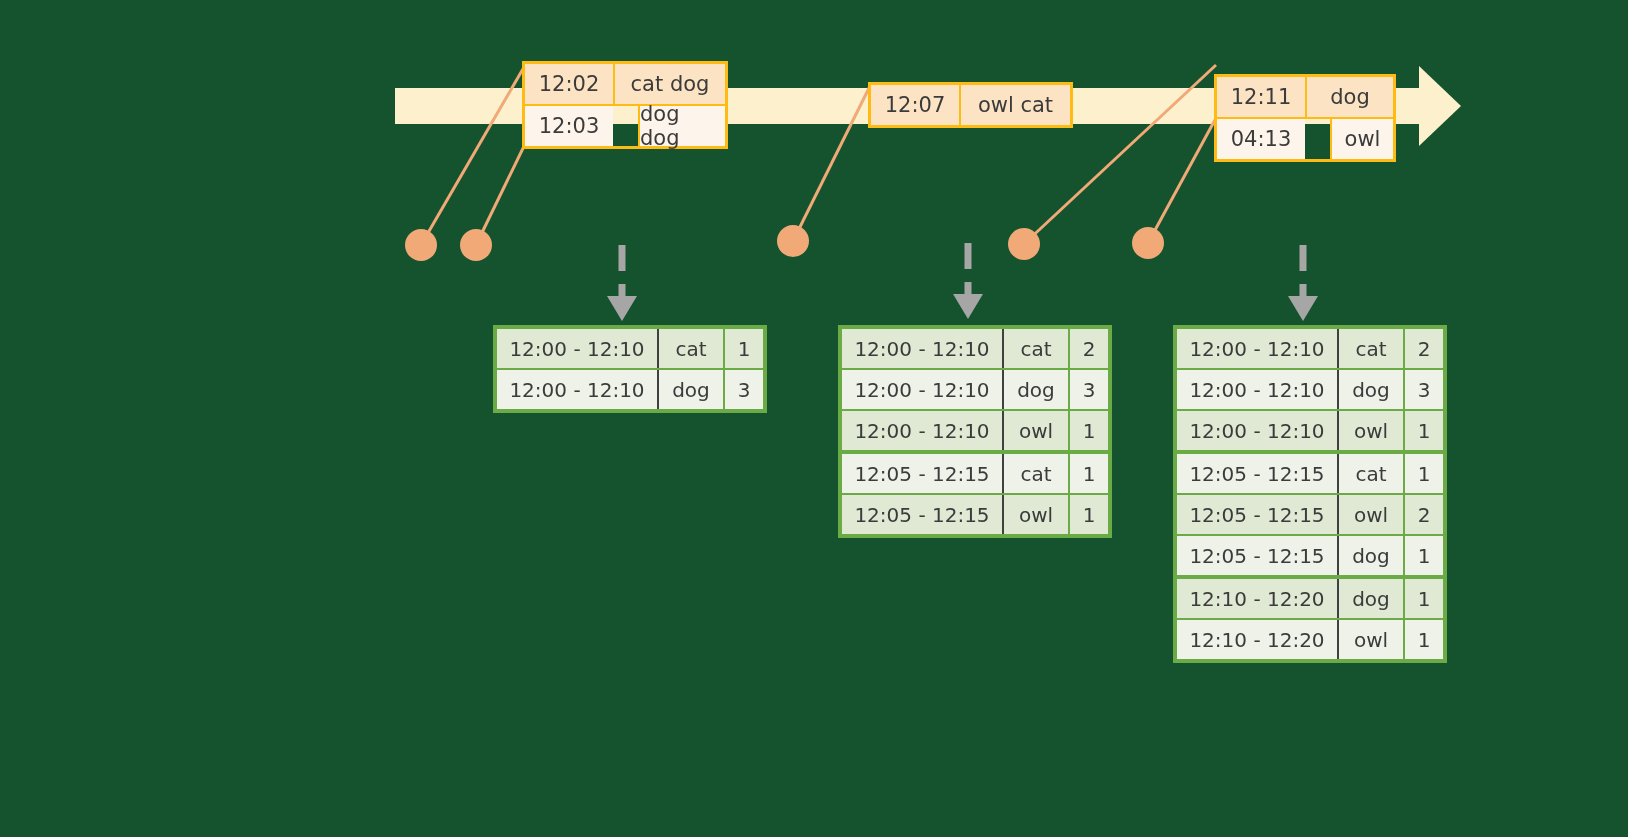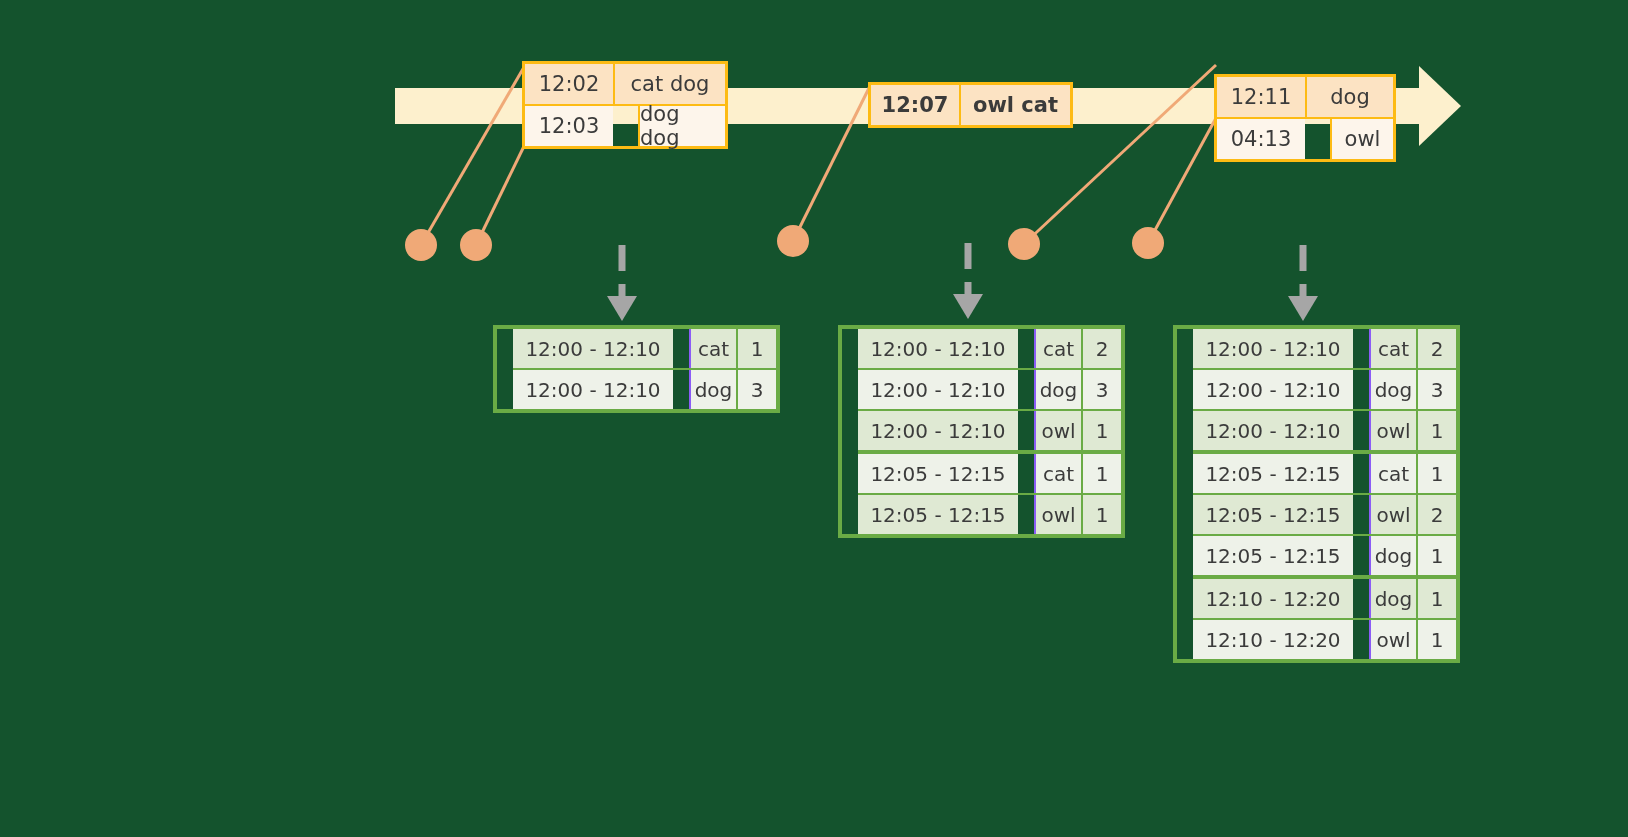--- a/index.html
+++ b/index.html
@@ -68,55 +68,54 @@
     font-size: 21px;
     color: #3b3b3b;
     box-sizing: border-box;
   }
   .event-cell.time { width: 88px; }
   .event-cell.words { border-left: 2px solid #fdbb14; flex: 1; }
   .row-shade-a .event-cell { background: #fce3c3; }
   .row-shade-b .event-cell { background: #fdf5eb; }
 
   #event-group-1 { left: 522px; top: 61px; width: 206px; }
-  #event-group-2 { left: 868px; top: 82px; width: 205px; font-weight: bold; }
+  #event-group-2 { left: 868px; top: 82px; width: 205px; }
   #event-group-3 { left: 1214px; top: 74px; width: 182px; }
 
   
   .connector-svg {
     position: absolute;
     left: 0; top: 0;
     width: 1628px;
     height: 837px;
     pointer-events: none;
   }
 
   
   .result-table {
     position: absolute;
     border: 4px solid #6aab45;
     box-sizing: border-box;
-    padding-left: 16px;
   }
   .tbl-row {
     display: flex;
     height: 39px;
   }
   .tbl-row + .tbl-row { border-top: 2px solid #6aab45; }
   .tbl-row.group-start { border-top: 4px solid #6aab45; }
   .tbl-cell {
     display: flex;
     align-items: center;
     justify-content: center;
     font-size: 20px;
     color: #3b3b3b;
     box-sizing: border-box;
   }
   .tbl-cell.window { width: 160px; }
-  .tbl-cell.word   { width: 47px;  border-left: 2px solid #8b5cf6; margin-left: 16px; }
+  .tbl-cell.word   { width: 66px;  border-left: 2px solid #404040; }
   .tbl-cell.count  { width: 40px;  border-left: 2px solid #6aab45; }
   .tbl-row.shade-a .tbl-cell { background: #dfe9d3; }
   .tbl-row.shade-b .tbl-cell { background: #eef2e9; }
 
   #result-table-1 { left: 493px; top: 325px; }
   #result-table-2 { left: 838px; top: 325px; }
   #result-table-3 { left: 1173px; top: 325px; }
 </style>
 </head>
 <body>

